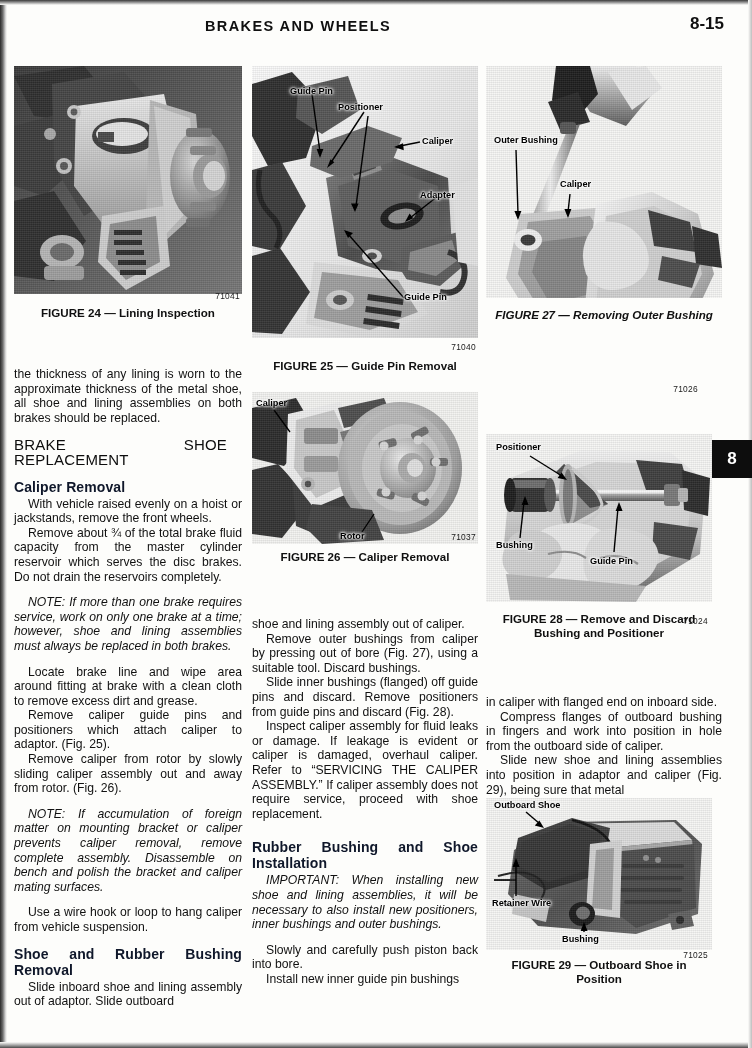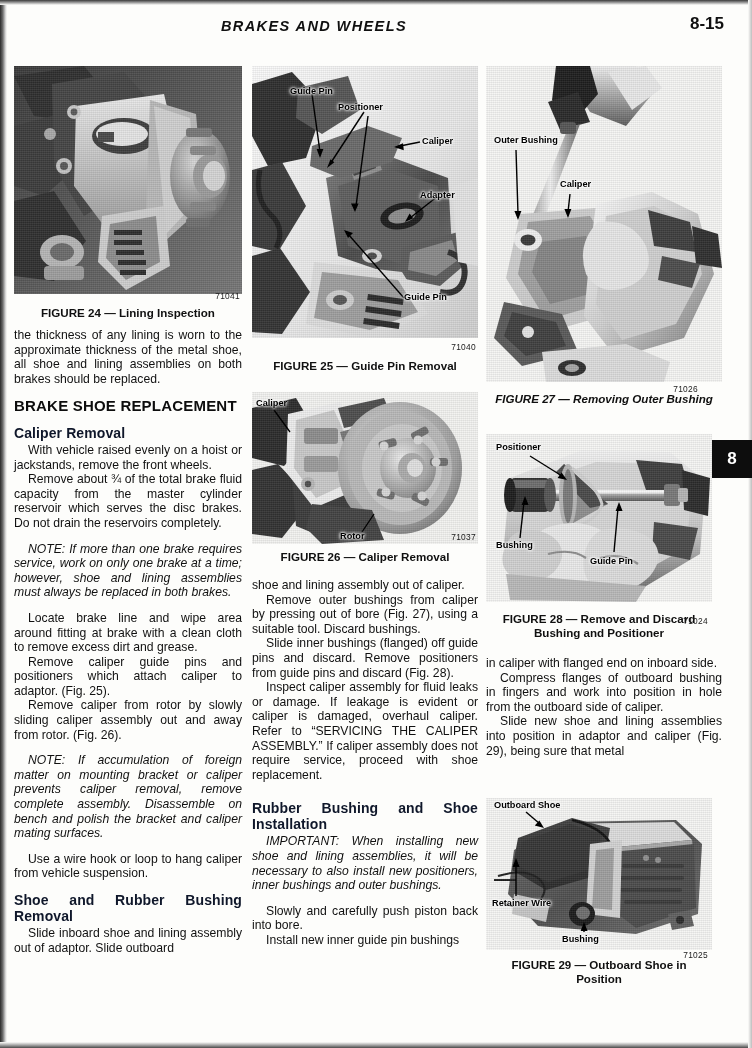--- a/index.html
+++ b/index.html
@@ -15,37 +15,37 @@
   .scan-edge-left{position:absolute;left:0;top:0;width:7px;height:1048px;
     background:linear-gradient(to right,#2a2a2a,#6e6e6e 40%,#cfcfcf 75%,#fdfdfb);}
   .scan-edge-top{position:absolute;left:0;top:0;width:752px;height:5px;
     background:linear-gradient(to bottom,#3a3a3a,#9a9a9a 50%,#fdfdfb);}
   .scan-edge-bottom{position:absolute;left:0;bottom:0;width:752px;height:6px;
     background:linear-gradient(to top,#4a4a4a,#a8a8a8 50%,#fdfdfb);}
   .scan-edge-right{position:absolute;right:0;top:0;width:4px;height:1048px;
     background:linear-gradient(to left,#bdbdbd,#fdfdfb);}
 
   
-  .hdr-title{position:absolute;left:16px;top:18px;width:596px;text-align:center;
-    font-size:14.5px;font-weight:bold;letter-spacing:1.4px;color:#101010;font-style:italic;}
+  .hdr-title{position:absolute;left:0;top:18px;width:596px;text-align:center;
+    font-size:14.5px;font-weight:bold;letter-spacing:1.4px;color:#101010;}
   .hdr-page{position:absolute;right:28px;top:14px;font-size:17px;font-weight:bold;color:#101010;}
 
   
   .chapter-tab{position:absolute;left:712px;top:440px;width:40px;height:38px;
     background:#0d0d0d;color:#fff;font-size:17px;font-weight:bold;
     display:flex;align-items:center;justify-content:center;}
 
   
   .col{position:absolute;font-size:12.2px;line-height:14.6px;color:#111;
     text-align:justify;text-justify:inter-word;}
   .col p{margin:0 0 0 0;text-indent:14px;}
-  .col p.noind{text-indent:0;}
+  .col p.noind{text-indent:0;margin-top:39px;}
   .col p.gap{margin-top:11px;}
   .col p.ital{font-style:italic;text-indent:14px;}
-  h2.sec{font-size:15px;font-weight:bold;margin:13px 0 4px 0;color:#0d0d0d;
+  h2.sec{font-size:15px;font-weight:normal;margin:13px 15px 4px 0;color:#0d0d0d;
     letter-spacing:.2px;text-indent:0;}
   h3.sub{font-size:14px;font-weight:bold;margin:11px 0 2px 0;color:#0f172a;
     letter-spacing:.1px;text-indent:0;line-height:16px;}
 
   
   .fig{position:absolute;}
   .photo{position:relative;overflow:hidden;background:#6b6b6b;}
   .cap{text-align:center;font-size:11.6px;font-weight:bold;color:#101010;
     line-height:14px;margin-top:3px;}
   .fignum{position:absolute;font-size:8.4px;color:#1a1a1a;letter-spacing:.3px;}
@@ -285,21 +285,21 @@
         <line x1="110" y1="140" x2="122" y2="122" stroke="#000" stroke-width="1.3"></line>
       </svg>
       <div class="lbl onphoto" style="left:4px;top:6px;">Caliper</div>
       <div class="lbl onphoto" style="left:88px;top:139px;">Rotor</div>
     </div>
     <div class="fignum" style="right:2px;top:140px;">71037</div>
     <div class="cap" style="margin-top:6px;">FIGURE 26 — Caliper Removal</div>
   </div>
 
   <div class="fig" style="left:486px;top:66px;width:236px;">
-    <div class="photo" style="width:236px;height:316px;background:#86efac;">
+    <div class="photo" style="width:236px;height:232px;background:#86efac;">
       <svg width="236" height="316" viewBox="0 0 236 316" style="display:block">
         <defs>
           <linearGradient id="g27skin" x1="0" y1="0" x2="1" y2="1">
             <stop offset="0" stop-color="#fbfbfb"></stop>
               <stop offset=".45" stop-color="#d2d2d2"></stop>
               <stop offset="1" stop-color="#7e7e7e"></stop>
           </linearGradient>
           <linearGradient id="g27sk2" x1="0" y1="0" x2="0" y2="1">
             <stop offset="0" stop-color="#efefef"></stop>
               <stop offset="1" stop-color="#5d5d5d"></stop>

